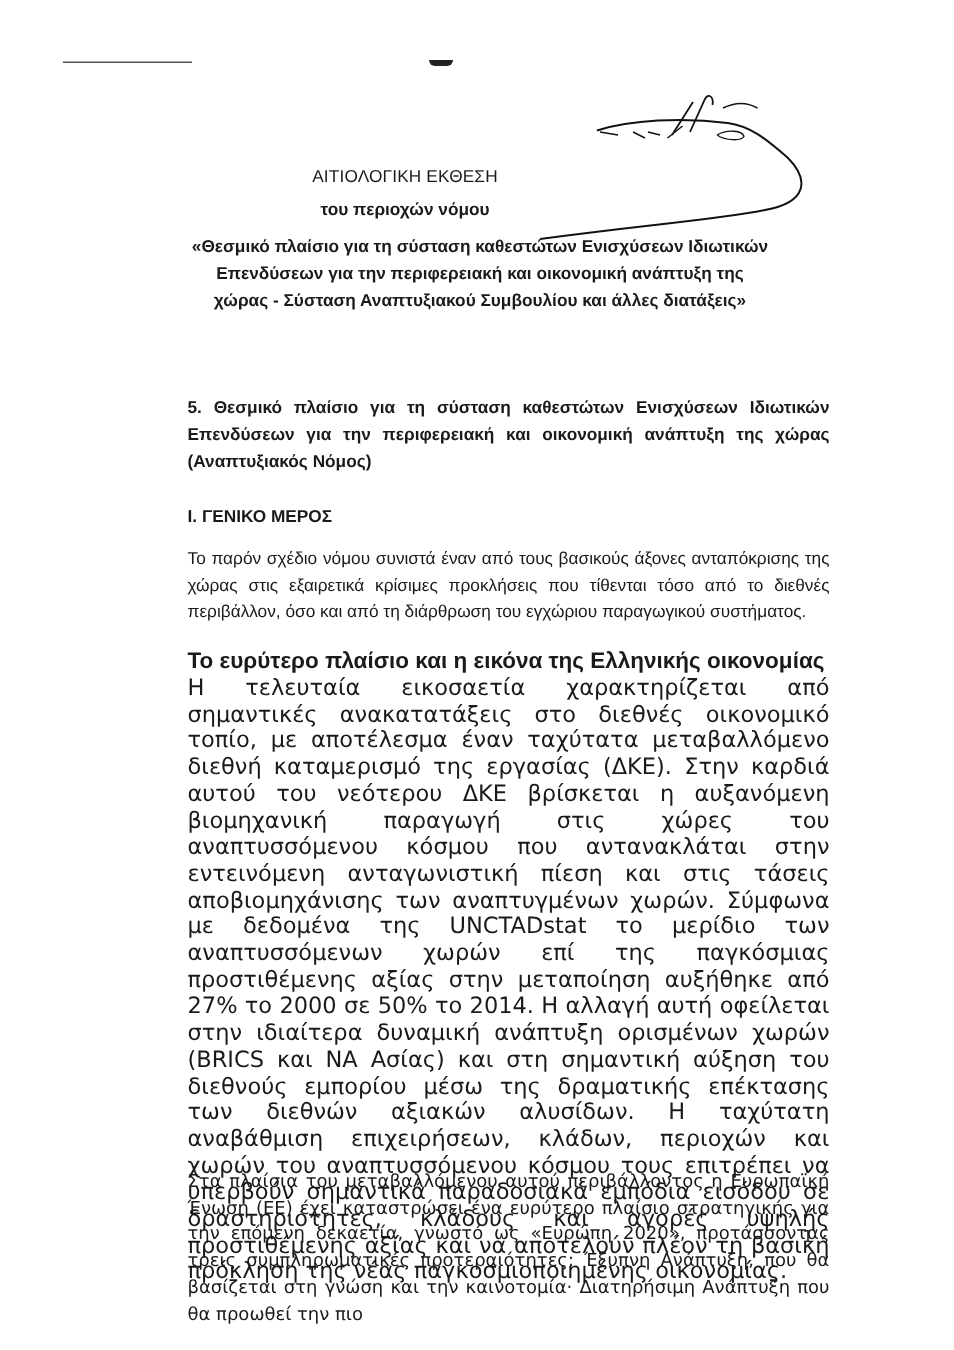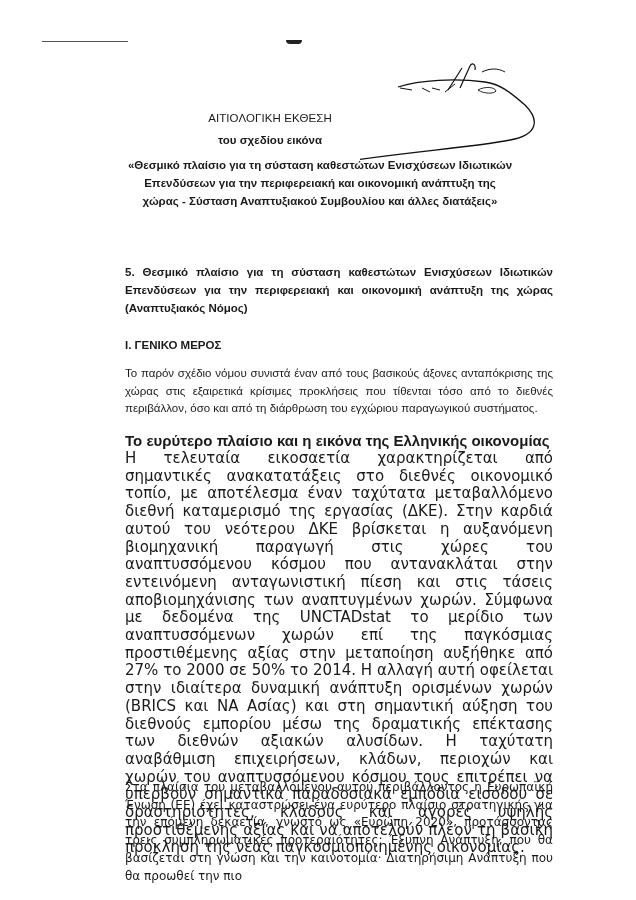--- a/index.html
+++ b/index.html
@@ -31,21 +31,21 @@
 
   <svg class="sig" viewBox="0 0 200 120">
     <path d="M38 47 C60 40, 95 38, 125 42 C140 44, 150 52, 165 65 C180 80, 178 95, 150 100 C110 108, 40 112, -60 128" fill="none" stroke="#111" stroke-width="1.3"></path>
     <path d="M40 48 L52 50 M62 48 L70 52 M72 48 L80 50 M85 52 L95 44" fill="none" stroke="#111" stroke-width="1"></path>
     <path d="M88 50 L102 28 M100 48 L110 26 C112 22, 116 24, 115 30" fill="none" stroke="#111" stroke-width="1.2"></path>
     <path d="M122 32 C130 28, 138 28, 145 32" fill="none" stroke="#111" stroke-width="1"></path>
     <path d="M118 50 C125 46, 135 47, 136 51 C134 54, 124 54, 118 50" fill="none" stroke="#111" stroke-width="0.9"></path>
   </svg>
 
   <div class="center t-title">ΑΙΤΙΟΛΟΓΙΚΗ ΕΚΘΕΣΗ</div>
-  <div class="center t-sub">του σχεδίου εικόνα</div>
+  <div class="center t-sub">του περιοχών νόμου</div>
   <div class="center t-law" style="left:125px;width:390px;padding:0 0;"><span>«Θεσμικό πλαίσιο για τη σύσταση καθεστώτων Ενισχύσεων Ιδιωτικών Επενδύσεων για την περιφερειακή και οικονομική ανάπτυξη της χώρας - Σύσταση Αναπτυξιακού Συμβουλίου και άλλες διατάξεις»</span></div>
 
   <div class="blk sec1">5. Θεσμικό πλαίσιο για τη σύσταση καθεστώτων Ενισχύσεων Ιδιωτικών Επενδύσεων για την περιφερειακή και οικονομική ανάπτυξη της χώρας (Αναπτυξιακός Νόμος)</div>
   <div class="blk gen">Ι. ΓΕΝΙΚΟ ΜΕΡΟΣ</div>
   <div class="blk p1">Το παρόν σχέδιο νόμου συνιστά έναν από τους βασικούς άξονες ανταπόκρισης της χώρας στις εξαιρετικά κρίσιμες προκλήσεις που τίθενται τόσο από το διεθνές περιβάλλον, όσο και από τη διάρθρωση του εγχώριου παραγωγικού συστήματος.</div>
   <div class="blk h2">Το ευρύτερο πλαίσιο και η εικόνα της Ελληνικής οικονομίας</div>
   <div class="blk p2">Η τελευταία εικοσαετία χαρακτηρίζεται από σημαντικές ανακατατάξεις στο διεθνές οικονομικό τοπίο, με αποτέλεσμα έναν ταχύτατα μεταβαλλόμενο διεθνή καταμερισμό της εργασίας (ΔΚΕ). Στην καρδιά αυτού του νεότερου ΔΚΕ βρίσκεται η αυξανόμενη βιομηχανική παραγωγή στις χώρες του αναπτυσσόμενου κόσμου που αντανακλάται στην εντεινόμενη ανταγωνιστική πίεση και στις τάσεις αποβιομηχάνισης των αναπτυγμένων χωρών. Σύμφωνα με δεδομένα της UNCTADstat το μερίδιο των αναπτυσσόμενων χωρών επί της παγκόσμιας προστιθέμενης αξίας στην μεταποίηση αυξήθηκε από 27% το 2000 σε 50% το 2014. Η αλλαγή αυτή οφείλεται στην ιδιαίτερα δυναμική ανάπτυξη ορισμένων χωρών (BRICS και ΝΑ Ασίας) και στη σημαντική αύξηση του διεθνούς εμπορίου μέσω της δραματικής επέκτασης των διεθνών αξιακών αλυσίδων. Η ταχύτατη αναβάθμιση επιχειρήσεων, κλάδων, περιοχών και χωρών του αναπτυσσόμενου κόσμου τους επιτρέπει να υπερβούν σημαντικά παραδοσιακά εμπόδια εισόδου σε δραστηριότητες, κλάδους και αγορές υψηλής προστιθέμενης αξίας και να αποτελούν πλέον τη βασική πρόκληση της νέας παγκοσμιοποιημένης οικονομίας.</div>
   <div class="blk p3">Στα πλαίσια του μεταβαλλόμενου αυτού περιβάλλοντος η Ευρωπαϊκή Ένωση (ΕΕ) έχει καταστρώσει ένα ευρύτερο πλαίσιο στρατηγικής για την επόμενη δεκαετία, γνωστό ως «Ευρώπη 2020», προτάσσοντας τρεις συμπληρωματικές προτεραιότητες: Έξυπνη Ανάπτυξη, που θα βασίζεται στη γνώση και την καινοτομία· Διατηρήσιμη Ανάπτυξη που θα προωθεί την πιο</div>
 
   <div class="pagenum">1</div>

